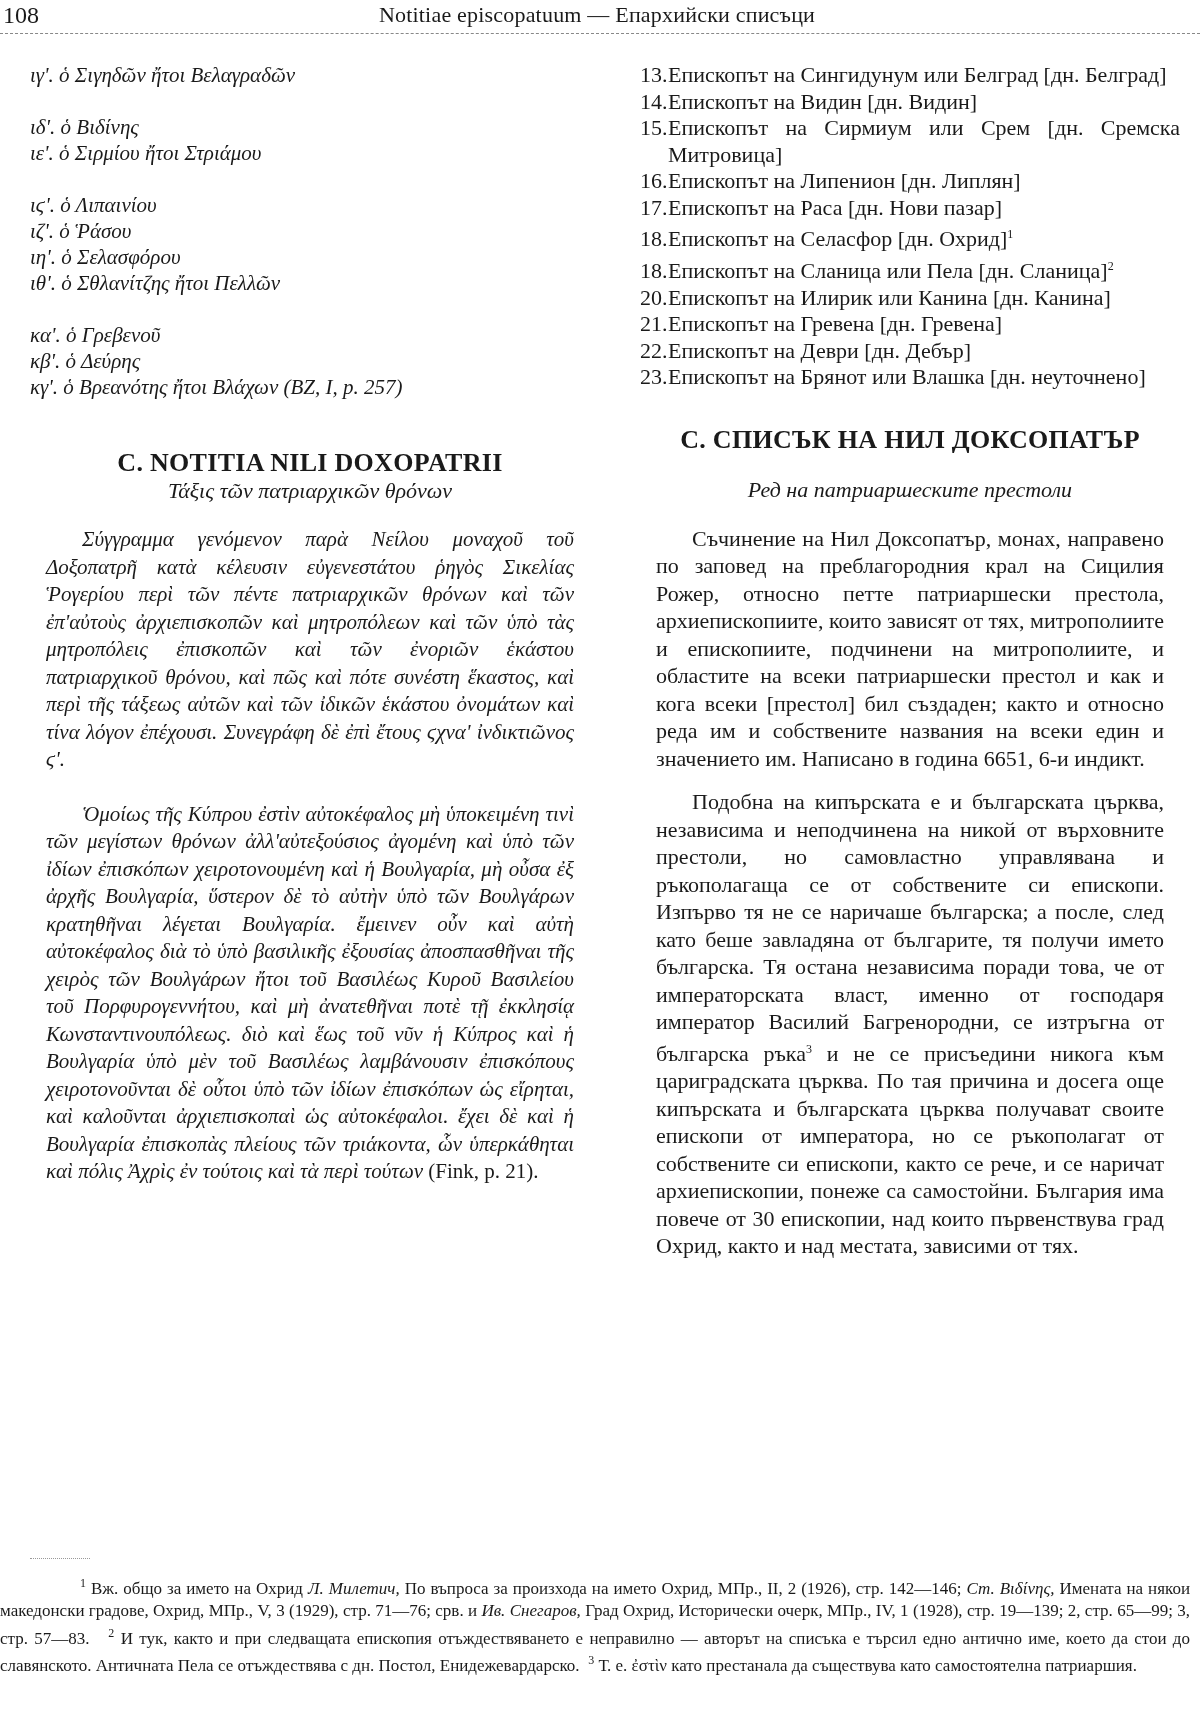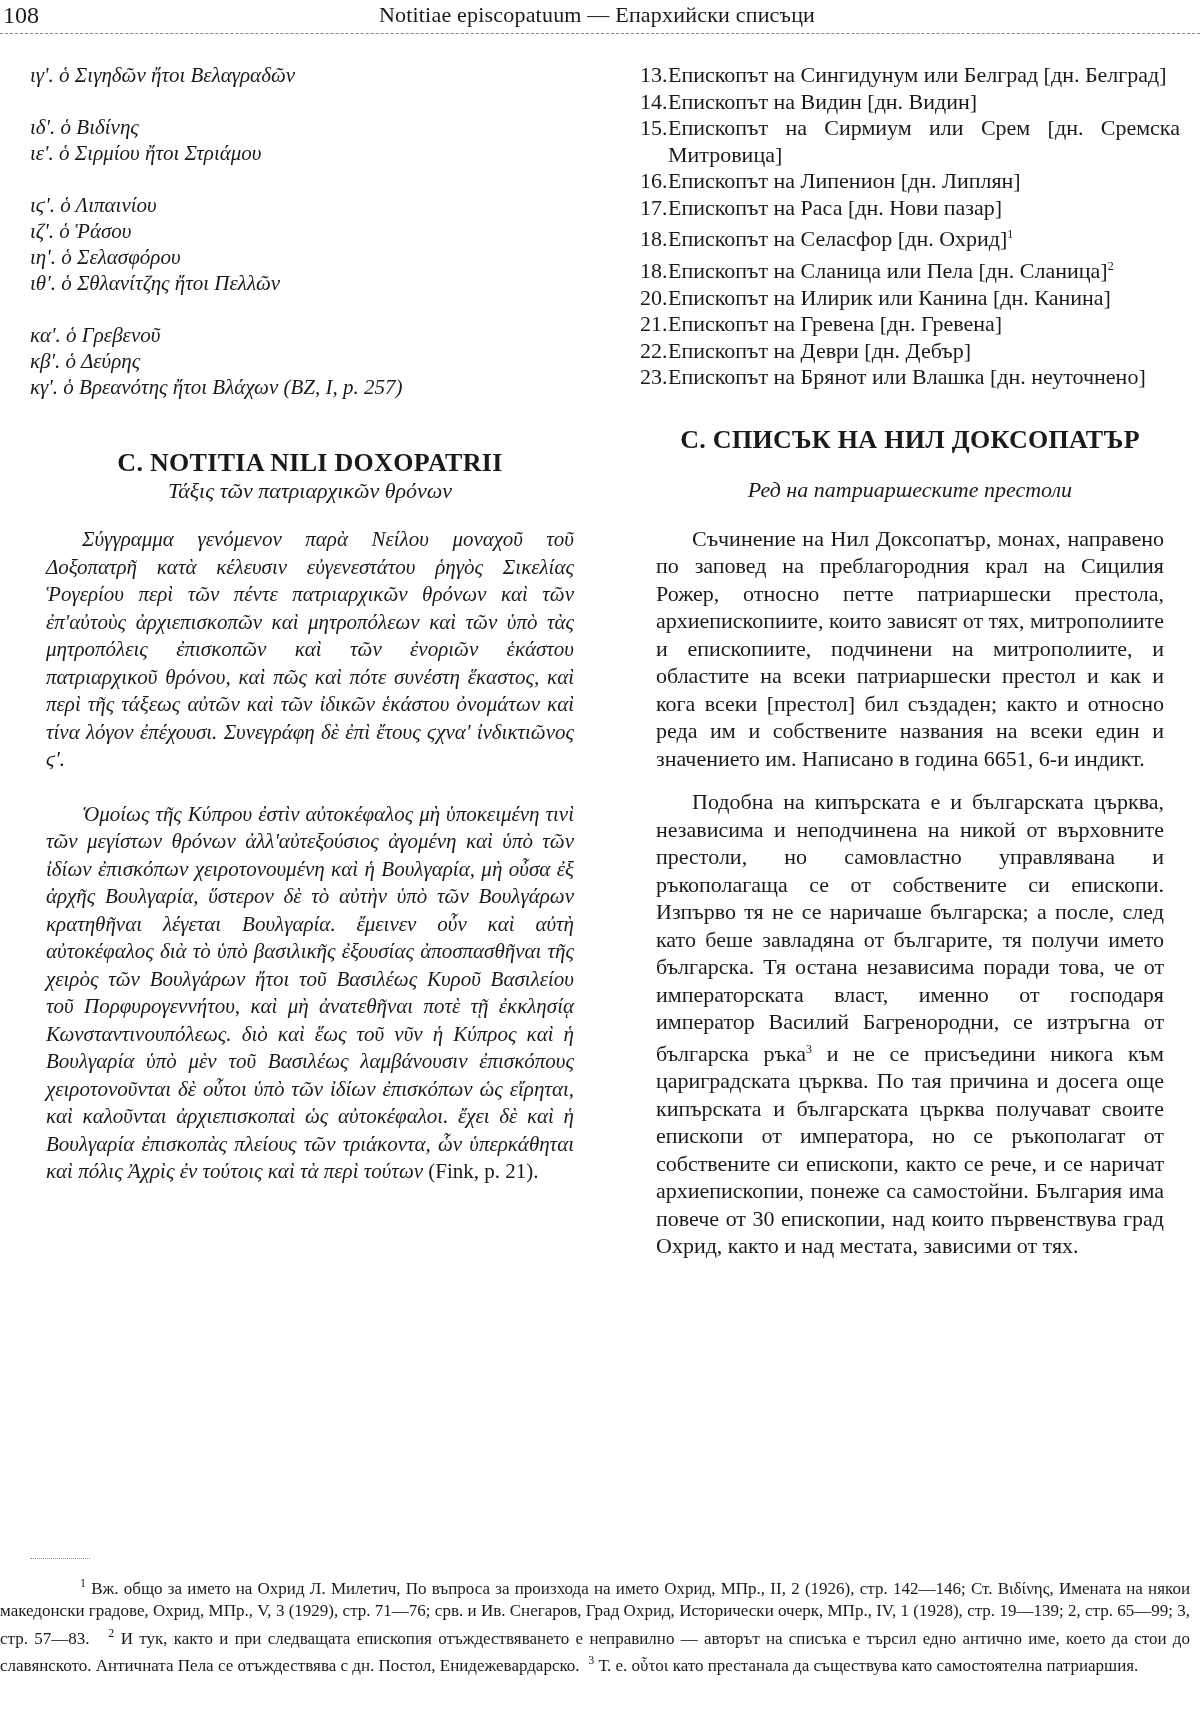--- a/index.html
+++ b/index.html
@@ -25,21 +25,21 @@
 
   .section-title { text-align: center; font-size: 26px; letter-spacing: 0.3px; margin: 0; }
   .section-sub { text-align: center; font-size: 22px; font-style: italic; margin: 0; }
 
   .body-text { font-size: 22px; line-height: 27.5px; text-align: justify; margin: 16px; text-indent: 36px; }
   .body-text.greek { font-size: 21px; }
 
   .footnote-rule { position: absolute; left: 30px; top: 1558px; width: 60px; border-top: 1px dotted #999; }
   .footnotes { position: absolute; left: 0; right: 10px; top: 1572px; font-size: 17px; line-height: 22px; text-align: justify; text-indent: 80px; margin: 0; }
   sup { font-size: 12px; }
-  .ital { }
+  .ital { font-style: italic; }
 </style>
 </head>
 <body>
 
 <div class="page-number">108</div>
 <div class="running-head">Notitiae episcopatuum — Епархийски списъци</div>
 <div class="head-rule"></div>
 
 <div class="col col-left">
   <ul class="gk-list greek" id="gk-list">
@@ -95,14 +95,14 @@
   <span>Вж. общо за името на Охрид</span>
   <span class="ital">Л. Милетич,</span>
   <span>По въпроса за произхода на името Охрид, МПр., II, 2 (1926), стр. 142—146;</span>
   <span class="ital">Ст. Βιδίνης,</span>
   <span>Имената на някои македонски градове, Охрид, МПр., V, 3 (1929), стр. 71—76; срв. и</span>
   <span class="ital">Ив. Снегаров,</span>
   <span>Град Охрид, Исторически очерк, МПр., IV, 1 (1928), стр. 19—139; 2, стр. 65—99; 3, стр. 57—83.</span>
   &nbsp;&nbsp;<sup>2</sup>
   <span>И тук, както и при следващата епископия отъждествяването е неправилно — авторът на списъка е търсил едно антично име, което да стои до славянското. Античната Пела се отъждествява с дн. Постол, Енидежевардарско.</span>
   &nbsp;<sup>3</sup>
-  <span>Т. е. οὗτοι като престанала да съществува като самостоятелна патриаршия.</span>
+  <span>Т. е. ἐστὶν като престанала да съществува като самостоятелна патриаршия.</span>
 </p>
 
 </body></html>

